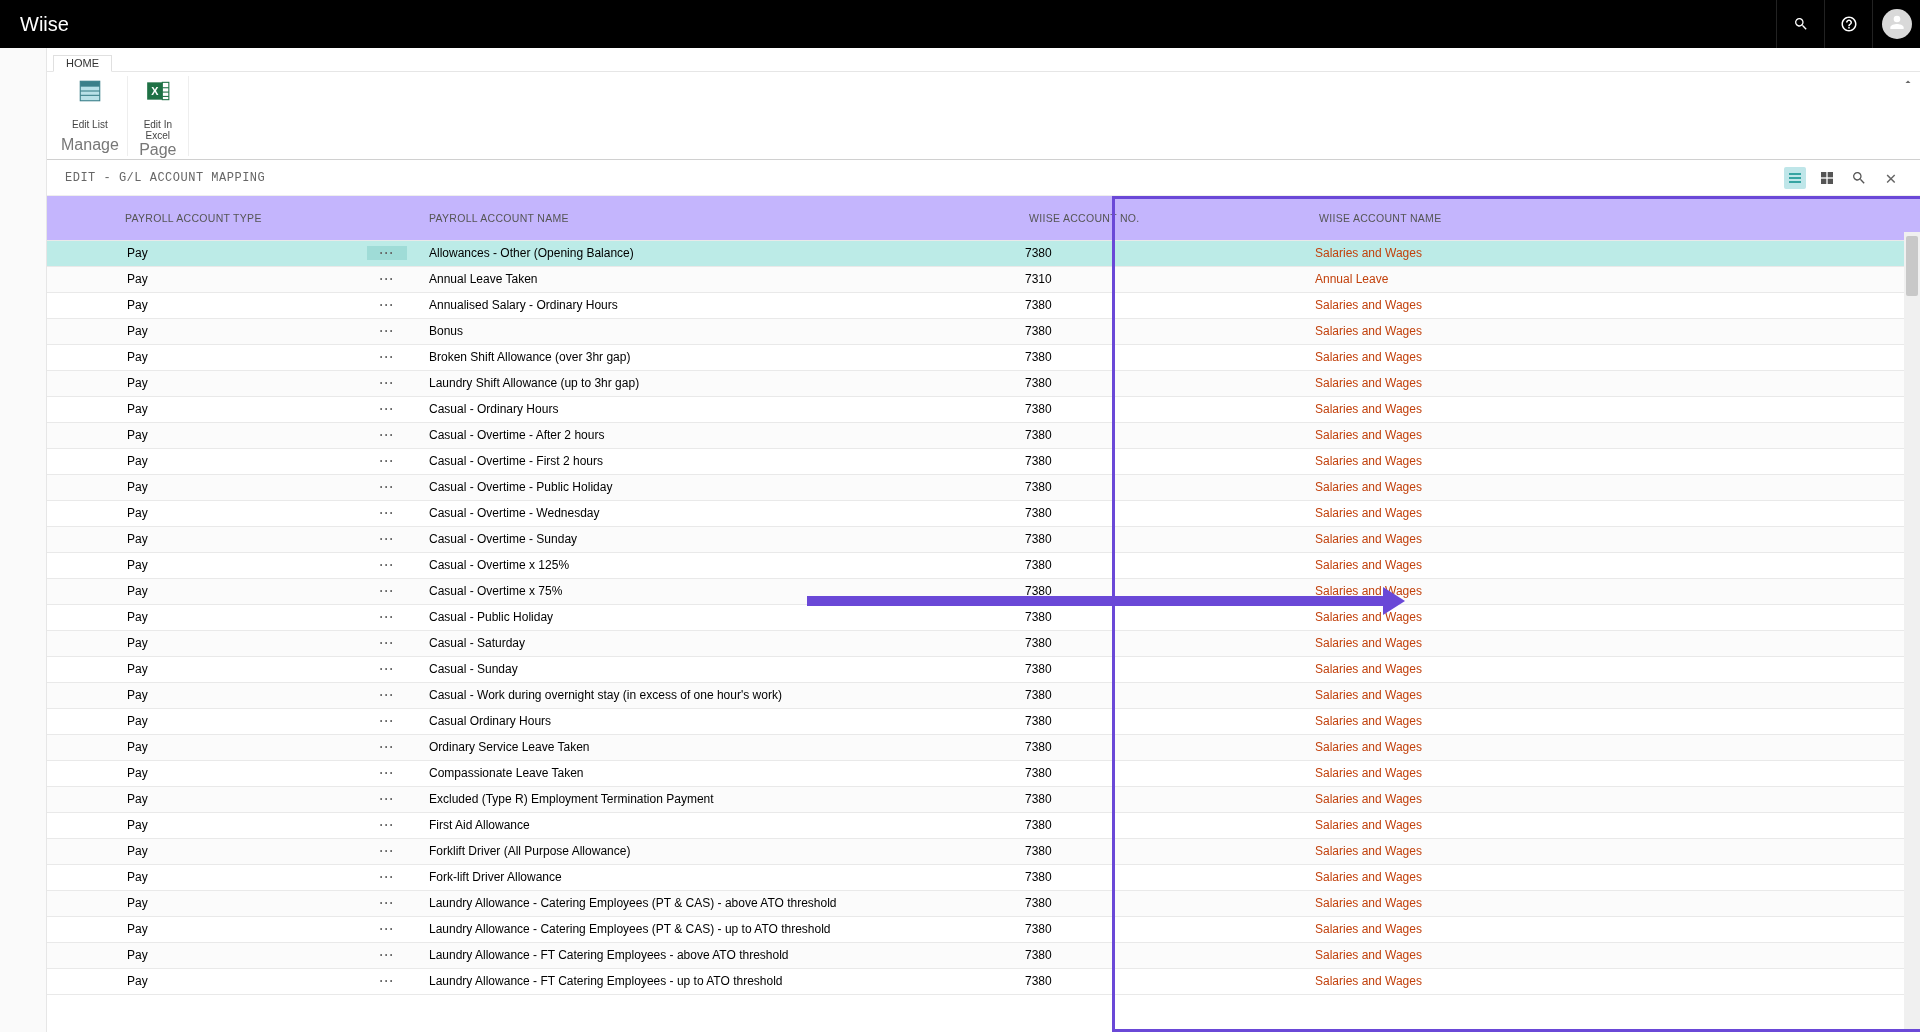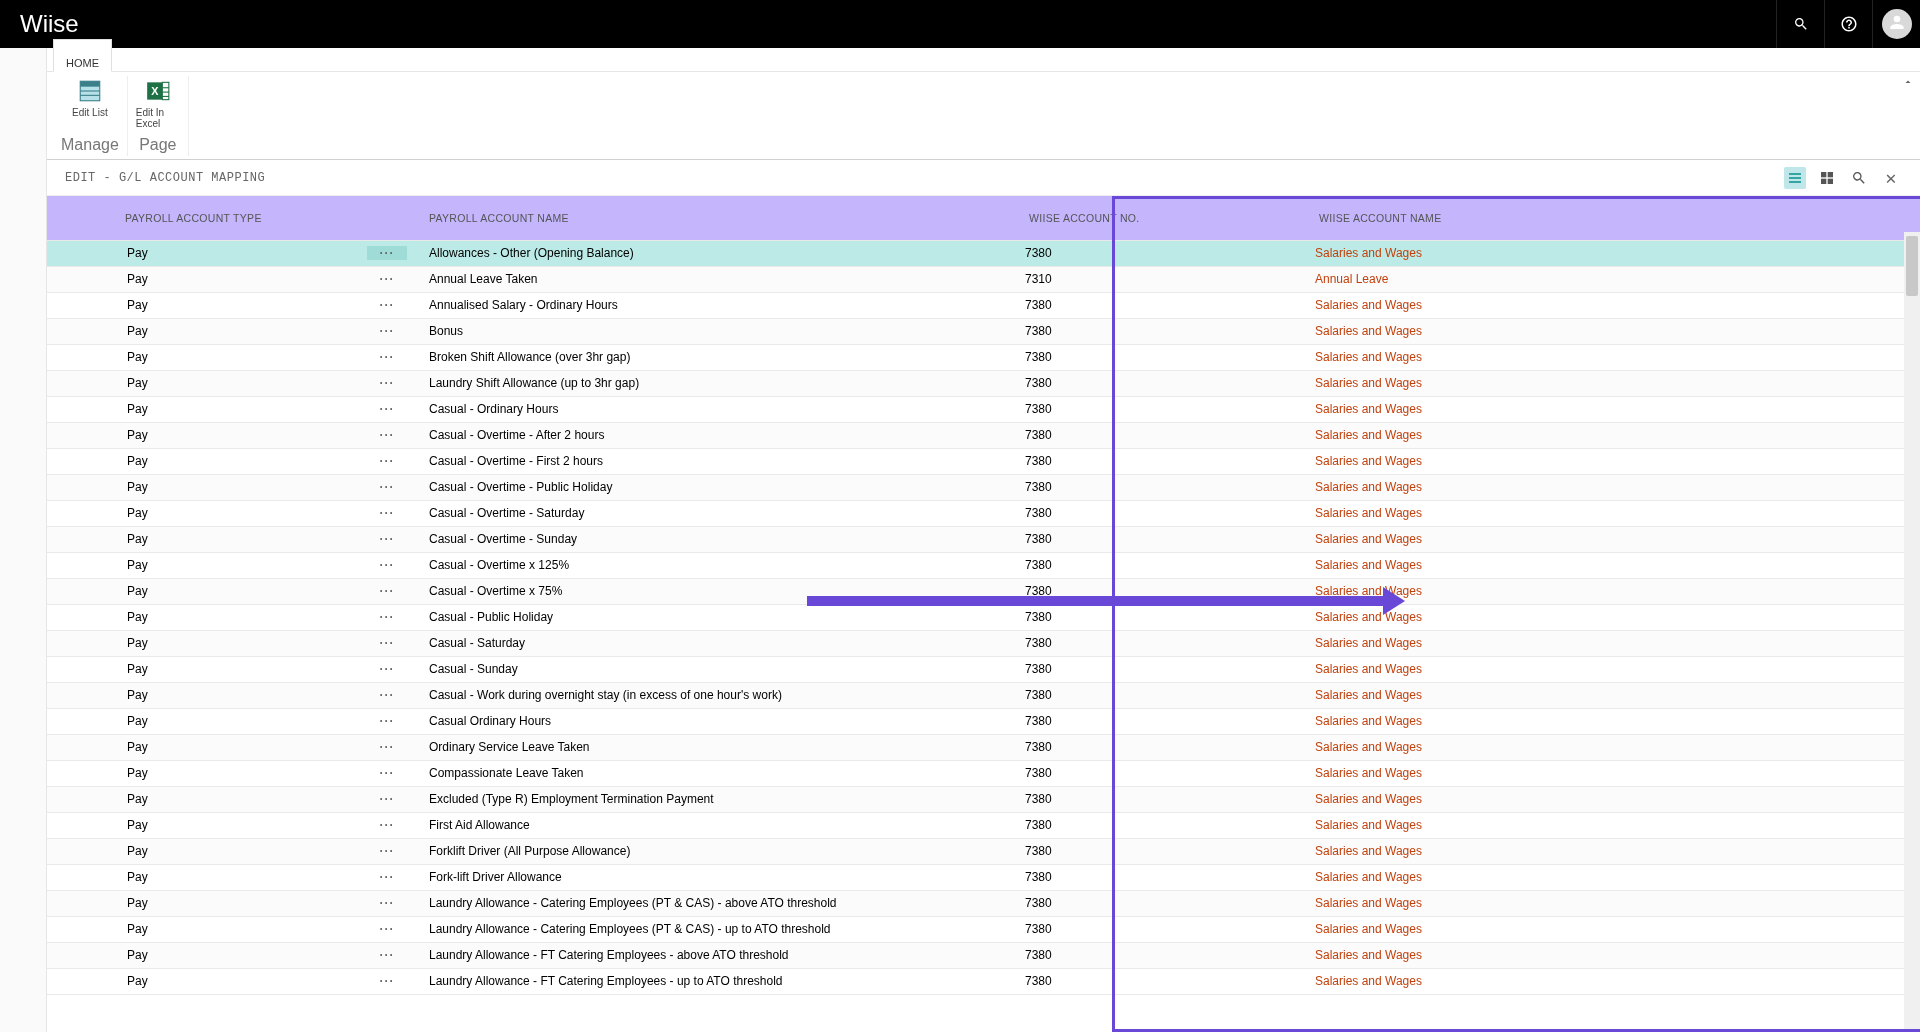--- a/index.html
+++ b/index.html
@@ -14,21 +14,21 @@
     .topbar {
       background: #000;
       color: #fff;
       height: 48px;
       display: flex;
       align-items: center;
       justify-content: space-between;
       padding: 0 0 0 20px;
     }
     .topbar .brand {
-      font-size: 24px;
+      font-size: 20px;
       font-weight: 400;
     }
     .topbar .right {
       display: flex;
       height: 100%;
     }
     .topbar .right .iconbtn {
       width: 48px;
       height: 48px;
       display: flex;
@@ -63,21 +63,21 @@
     }
     .ribbon-tabs {
       height: 24px;
       display: flex;
       align-items: flex-end;
       padding-left: 6px;
       border-bottom: 1px solid #e6e6e6;
     }
     .ribbon-tab {
       font-size: 11px;
-      padding: 17px 12px 2px;
+      padding: 1px 12px 2px;
       border: 1px solid #e0e0e0;
       border-bottom: 1px solid #fff;
       background: #fff;
       color: #333;
       position: relative;
       top: 1px;
       cursor: pointer;
     }
     .ribbon {
       height: 88px;
@@ -110,24 +110,24 @@
     .ribbon-btn .ic {
       width: 30px;
       height: 30px;
       display: flex;
       align-items: center;
       justify-content: center;
       font-size: 22px;
     }
     .ribbon-btn .lbl {
       font-size: 10px;
-      text-align: left;
+      text-align: center;
       line-height: 1.05;
       color: #444;
-      margin-top: 2px;
+      margin-top: 14px;
     }
     .ribbon-group-label {
       font-size: 16px;
       color: #777;
       margin-top: auto;
       padding-bottom: 2px;
     }
     .collapse-caret {
       position: absolute;
       right: 6px;
@@ -461,21 +461,21 @@
               <td class="col-type">Pay</td>
               <td class="col-menu"><span class="dots">···</span></td>
               <td class="col-name">Casual - Overtime - Public Holiday</td>
               <td class="col-no">7380</td>
               <td class="col-wname"><span class="link">Salaries and Wages</span></td>
             </tr>
             <tr>
               <td class="col-gutter"></td>
               <td class="col-type">Pay</td>
               <td class="col-menu"><span class="dots">···</span></td>
-              <td class="col-name">Casual - Overtime - Saturday</td>
+              <td class="col-name">Casual - Overtime - Wednesday</td>
               <td class="col-no">7380</td>
               <td class="col-wname"><span class="link">Salaries and Wages</span></td>
             </tr>
             <tr>
               <td class="col-gutter"></td>
               <td class="col-type">Pay</td>
               <td class="col-menu"><span class="dots">···</span></td>
               <td class="col-name">Casual - Overtime - Sunday</td>
               <td class="col-no">7380</td>
               <td class="col-wname"><span class="link">Salaries and Wages</span></td>

